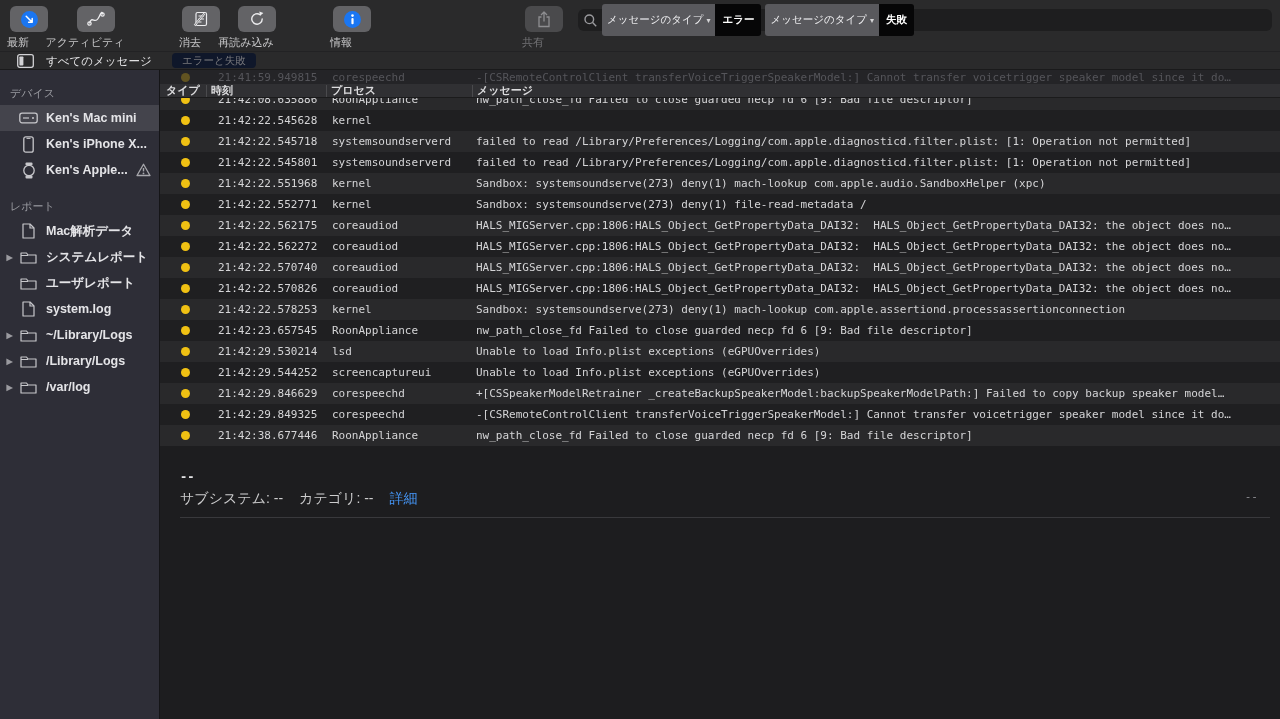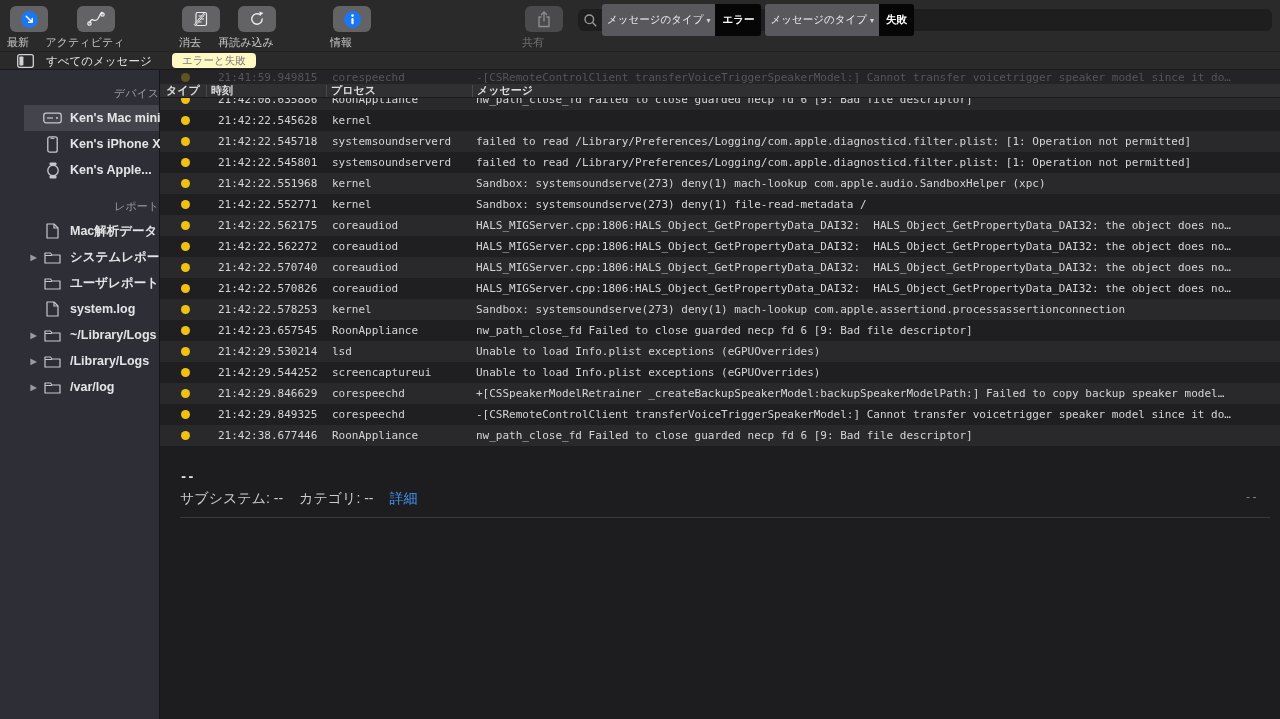--- a/index.html
+++ b/index.html
@@ -21,25 +21,25 @@
   .searchwrap { position:absolute; top:9px; left:578px; right:8px; height:22px; background:#1e1e1f; border-radius:6px; display:flex; align-items:center; padding:0 5px; gap:4px; }
   .token { display:flex; height:32px; border-radius:3px; overflow:hidden; font-size:10.5px; }
   .token .menu { background:#59595d; color:#f1f1f3; display:flex; align-items:center; padding:0 5px; gap:3px; }
   .token .menu .chev { font-size:8px; color:#d4d4d6; }
   .token .val { background:#060607; color:#ffffff; font-weight:bold; display:flex; align-items:center; padding:0 7px; }
   .searchinput { flex:1; background:transparent; border:none; outline:none; color:#eee; font-size:11px; min-width:20px; }
   
   .filterbar { position:absolute; top:52px; left:0; right:0; height:18px; background:#2a2a2b; border-bottom:1px solid #1a1a1b; }
   .sbtoggle { position:absolute; left:17px; top:2px; }
   .allmsg { position:absolute; left:46px; top:2px; font-size:11.5px; font-weight:500; color:#e6e6e8; }
-  .savedpill { position:absolute; left:172px; top:1px; height:15px; background:#fef9c3; border-radius:4px; color:#77777b; font-size:10.5px; display:flex; align-items:center; padding:0 10px; }
+  .savedpill { position:absolute; left:172px; top:1px; height:15px; background:#0f172a; border-radius:4px; color:#77777b; font-size:10.5px; display:flex; align-items:center; padding:0 10px; }
   
   .sidebar { position:absolute; top:70px; left:0; width:160px; bottom:0; background:#2e2e37; border-right:1px solid #151517; }
-  .sec-title { margin:16px 0 4px 10px; font-size:11px; color:#9b9ca2;text-align:right; }
-  .side-item { position:relative; height:26px; display:flex; align-items:center; color:#e4e4e7; font-size:12.5px; font-weight:600; white-space:nowrap;margin-left:24px; }
+  .sec-title { margin:16px 0 4px 10px; font-size:11px; color:#9b9ca2; }
+  .side-item { position:relative; height:26px; display:flex; align-items:center; color:#e4e4e7; font-size:12.5px; font-weight:600; white-space:nowrap; }
   .side-item.selected { background:#44444c; }
   .side-item .disc { position:absolute; left:5px; width:9px; text-align:center; font-size:8px; color:#9a9a9f; }
   .side-item .sicon { position:absolute; left:19px; width:19px; display:flex; justify-content:center; }
   .side-item .slabel { position:absolute; left:46px; }
   .side-item .swarn { position:absolute; left:136px; display:flex; }
   
   .main { position:absolute; top:70px; left:160px; right:0; bottom:0; background:#1d1d1f; }
   .fadedrow, .logrow, .thead { display:grid; grid-template-columns:46px 120px 146px 1fr; align-items:center; }
   .fadedrow { position:absolute; top:0; left:0; right:0; height:14px; background:#242427; overflow:hidden; }
   .fadedrow .cell { color:#55555a; }

